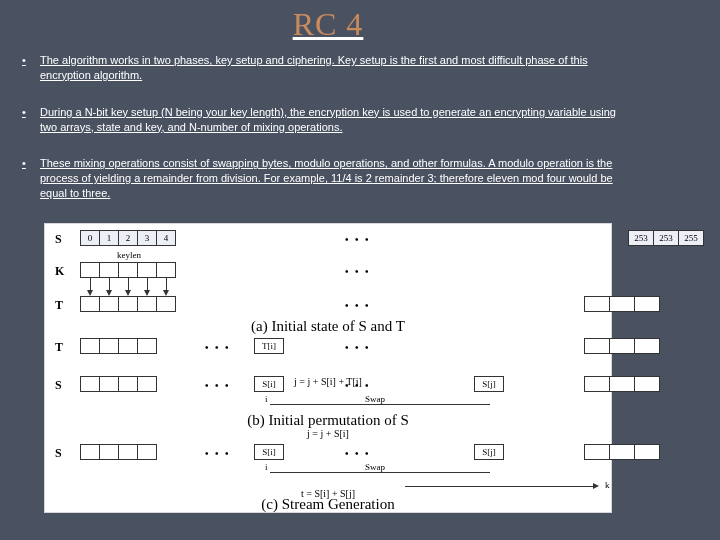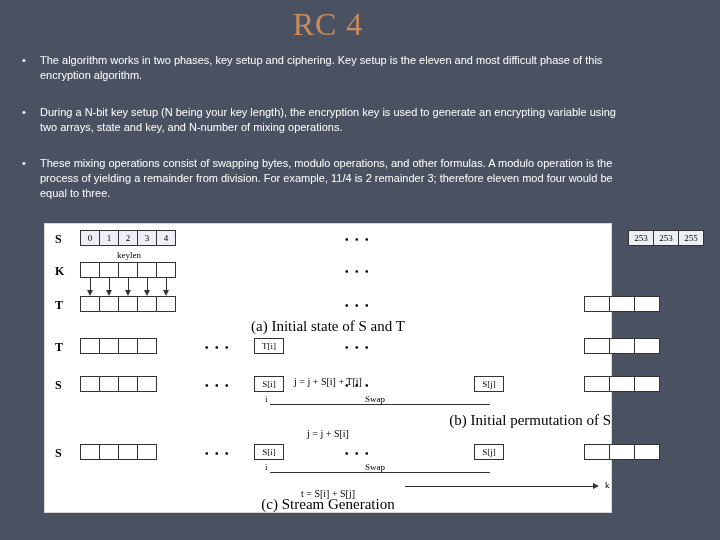--- a/index.html
+++ b/index.html
@@ -7,20 +7,21 @@
   body {
     background: #4a5262;
     font-family: Arial, Helvetica, sans-serif;
     color: #ffffff;
     overflow: hidden;
   }
   .slide {
     width: 656px;
     height: 540px;
     position: relative;
+    text-decoration: underline;
   }
   .title {
     font-family: "Times New Roman", Georgia, serif;
     font-size: 32px;
     color: #c98b5e;
     text-align: center;
     padding-top: 6px;
     letter-spacing: 1px;
     font-weight: 400;
   }
@@ -82,21 +83,21 @@
 </head>
 <body>
 
 <div class="slide">
 
   <div class="title">RC 4</div>
 
   <div class="bullets">
     <div class="bullet-row">
       <div class="dot">•</div>
-      <div class="bullet-text">The algorithm works in two phases, key setup and ciphering. Key setup is the eleven and most difficult phase of this encryption algorithm.</div>
+      <div class="bullet-text">The algorithm works in two phases, key setup and ciphering. Key setup is the first and most difficult phase of this encryption algorithm.</div>
     </div>
     <div class="bullet-row">
       <div class="dot">•</div>
       <div class="bullet-text">During a N-bit key setup (N being your key length), the encryption key is used to generate an encrypting variable using two arrays, state and key, and N-number of mixing operations.</div>
     </div>
     <div class="bullet-row">
       <div class="dot">•</div>
       <div class="bullet-text">These mixing operations consist of swapping bytes, modulo operations, and other formulas. A modulo operation is the process of yielding a remainder from division. For example, 11/4 is 2 remainder 3; therefore eleven mod four would be equal to three.</div>
     </div>
   </div>
@@ -190,21 +191,21 @@
     <div class="boxrow" style="left:540px; top:152px;">
       <div class="cell plain" style="width:26px"></div>
       <div class="cell plain" style="width:26px"></div>
       <div class="cell plain" style="width:26px"></div>
     </div>
     <div class="small" style="left:220px; top:170px;">i</div>
 
     <div class="hline" style="left:225px; top:180px; width:220px;"></div>
     <div class="swap" style="left:320px; top:170px;">Swap</div>
 
-    <div class="caption" style="top:188px;text-align:right;">(b) Initial permutation of S</div>
+    <div class="caption" style="top:188px;">(b) Initial permutation of S</div>
 
     <div class="formula" style="top:204px;">j = j + S[i]</div>
 
     <div class="dlabel" style="left:10px; top:222px;">S</div>
     <div class="boxrow" style="left:36px; top:220px;">
       <div class="cell plain"></div>
       <div class="cell plain"></div>
       <div class="cell plain"></div>
       <div class="cell plain"></div>
     </div>

